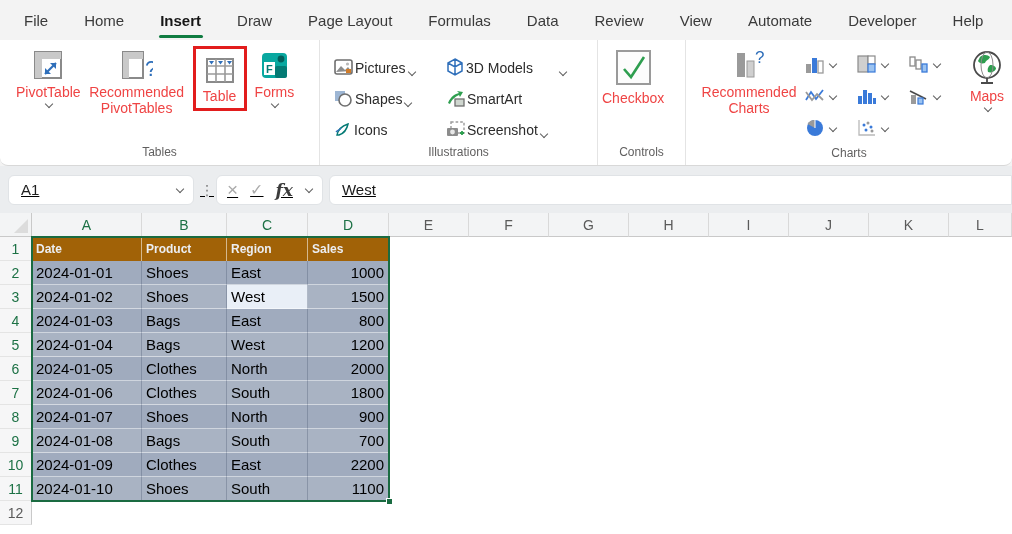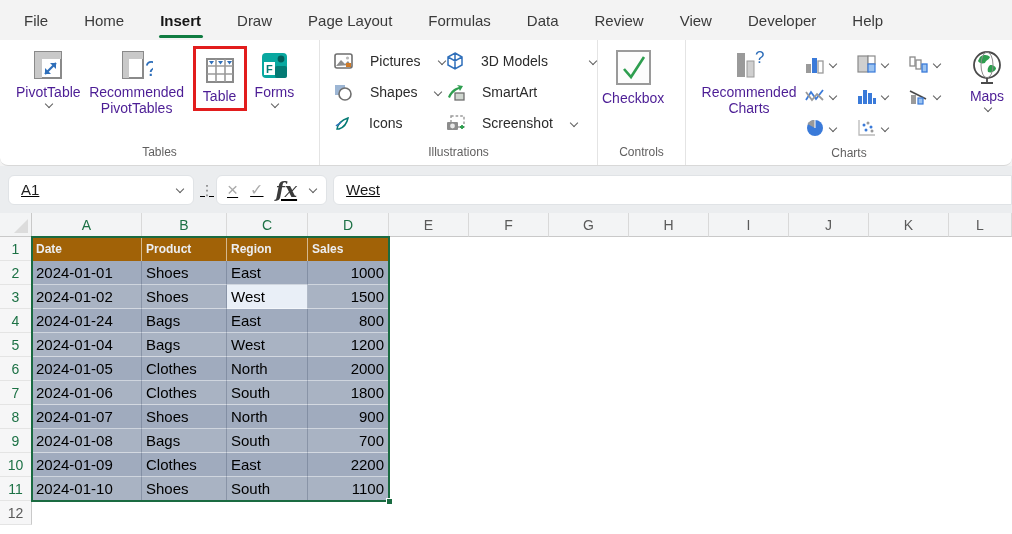--- a/index.html
+++ b/index.html
@@ -14,39 +14,39 @@
   .tab { position:relative; font-size:15px; color:#3a3a3a; height:40px; display:flex; align-items:center; cursor:default; }
   .tab.active span { font-weight:bold; color:#161616; }
   .tab.active::after { content:""; position:absolute; left:50%; transform:translateX(-50%); bottom:2px; width:44px; height:3px; border-radius:2px; background:#107C41; }
   
   .ribbon { height:126px; background:#fff; display:flex; border-bottom:1px solid #d8d8d8; border-radius:0 0 8px 8px; }
   .group { display:flex; flex-direction:column; border-right:1px solid #e4e4e4; }
   .group:last-child { border-right:none; }
   .group-content { flex:1; display:flex; align-items:flex-start; padding-top:6px; }
   .group-label { height:22px; font-size:12px; color:#605f5f; text-align:center; line-height:18px; }
   .btn-large { display:flex; flex-direction:column; align-items:center; gap:1px; padding:3px 4px; border-radius:4px; }
-  .btn-large .lbl { font-size:14px; color:#4c1d95; text-align:center; line-height:16px; }
+  .btn-large .lbl { font-size:14px; color:#ef4444; text-align:center; line-height:16px; }
   .chev { width:7px; height:7px; position:relative; display:inline-block; }
   .chev::before { content:""; position:absolute; left:1px; top:0; width:5px; height:5px; border-right:1.4px solid #5f5f5f; border-bottom:1.4px solid #5f5f5f; transform:rotate(45deg); }
   .red-box { border:3px solid #e21d1d; padding:1px 3px; margin:0 4px; }
-  .small-btn { display:flex; align-items:center; gap:17px; height:30px; padding:0 4px; border-radius:4px; }
+  .small-btn { display:flex; align-items:flex-end; gap:2px; height:30px; padding:0 4px; border-radius:4px; }
   .small-btn .lbl { font-size:14px; color:#2b2b2b; white-space:nowrap; }
   .illu-grid { display:grid; grid-template-columns:112px 150px; grid-auto-rows:31px; padding-left:10px; }
   .charts-wrap { display:flex; align-items:flex-start; }
   .mini-grid { display:grid; grid-template-columns:repeat(3,52px); grid-auto-rows:32px; margin-top:2px; }
   .chart-mini { display:flex; align-items:center; gap:4px; padding:2px; border-radius:3px; }
   svg { display:block; }
   
   .fbar { height:47px; background:#ebedef; display:flex; align-items:center; padding:0 0 0 8px; gap:6px;text-decoration:underline; }
   .namebox { width:186px; height:30px; background:#fff; border:1px solid #e0e3e6; border-radius:6px; display:flex; align-items:center; justify-content:space-between; padding:0 10px 0 12px; font-size:15px; color:#1f1f1f; }
   .vdots { color:#7a7a7a; font-size:14px; letter-spacing:0; width:10px; text-align:center; }
   .fxgroup { height:30px; background:#fff; border:1px solid #e0e3e6; border-radius:6px; display:flex; align-items:center; gap:12px; padding:0 10px; }
   .fx-x { color:#ababab; font-size:19px; line-height:1; }
   .fx-check { color:#ababab; font-size:16px; }
-  .fx-fx { font-family:"DejaVu Serif", serif; font-style:italic; font-weight:bold; color:#3b3b3b; font-size:21px; }
+  .fx-fx { font-family:"DejaVu Serif", serif; font-style:italic; font-weight:bold; color:#3b3b3b; font-size:17px; }
   .formula-input { flex:1; height:30px; background:#fff; border:1px solid #e0e3e6; border-radius:6px 0 0 6px; display:flex; align-items:center; padding-left:12px; font-size:15px; color:#1a1a1a; }
   
   .gridwrap { position:relative; height:321px; background:#fff; }
   .grid { display:grid; grid-template-columns:32px 110px 85px 81px 81px repeat(7,80px) 63px; grid-auto-rows:24px; }
   .grid > div { overflow:hidden; white-space:nowrap; }
   .ch { background:#f3f4f5; border-right:1px solid #d9d9d9; border-bottom:1px solid #c9c9c9; font-size:14px; color:#5a5a5a; display:flex; align-items:center; justify-content:center; }
   .ch.sel { color:#1c7145; }
   .corner { background:#f3f4f5; border-right:1px solid #c9c9c9; border-bottom:1px solid #c9c9c9; position:relative; }
   .corner::after { content:""; position:absolute; right:3px; bottom:3px; border-left:14px solid transparent; border-bottom:14px solid #dcdcdc; }
   .rh { background:#f6f6f7; border-right:1px solid #c9c9c9; border-bottom:1px solid #e4e4e4; font-size:14px; color:#5a5a5a; display:flex; align-items:center; justify-content:center; }
@@ -88,20 +88,23 @@
       <div class="tab">
         <span>Data</span>
       </div>
       <div class="tab">
         <span>Review</span>
       </div>
       <div class="tab">
         <span>View</span>
       </div>
       <div class="tab">
+        <span>Automate</span>
+      </div>
+      <div class="tab">
         <span>Developer</span>
       </div>
       <div class="tab">
         <span>Help</span>
       </div>
     </div>
 
   <div class="ribbon">
 
     <div class="group" style="width:320px">
@@ -410,21 +413,21 @@
         <div class="cell tdata band-b num">1500</div>
         <div class="cell"></div>
         <div class="cell"></div>
         <div class="cell"></div>
         <div class="cell"></div>
         <div class="cell"></div>
         <div class="cell"></div>
         <div class="cell"></div>
         <div class="cell"></div>
         <div class="rh sel">4</div>
-        <div class="cell tdata band-a">2024-01-24</div>
+        <div class="cell tdata band-a">2024-01-03</div>
         <div class="cell tdata band-a">Bags</div>
         <div class="cell tdata band-a">East</div>
         <div class="cell tdata band-a num">800</div>
         <div class="cell"></div>
         <div class="cell"></div>
         <div class="cell"></div>
         <div class="cell"></div>
         <div class="cell"></div>
         <div class="cell"></div>
         <div class="cell"></div>

